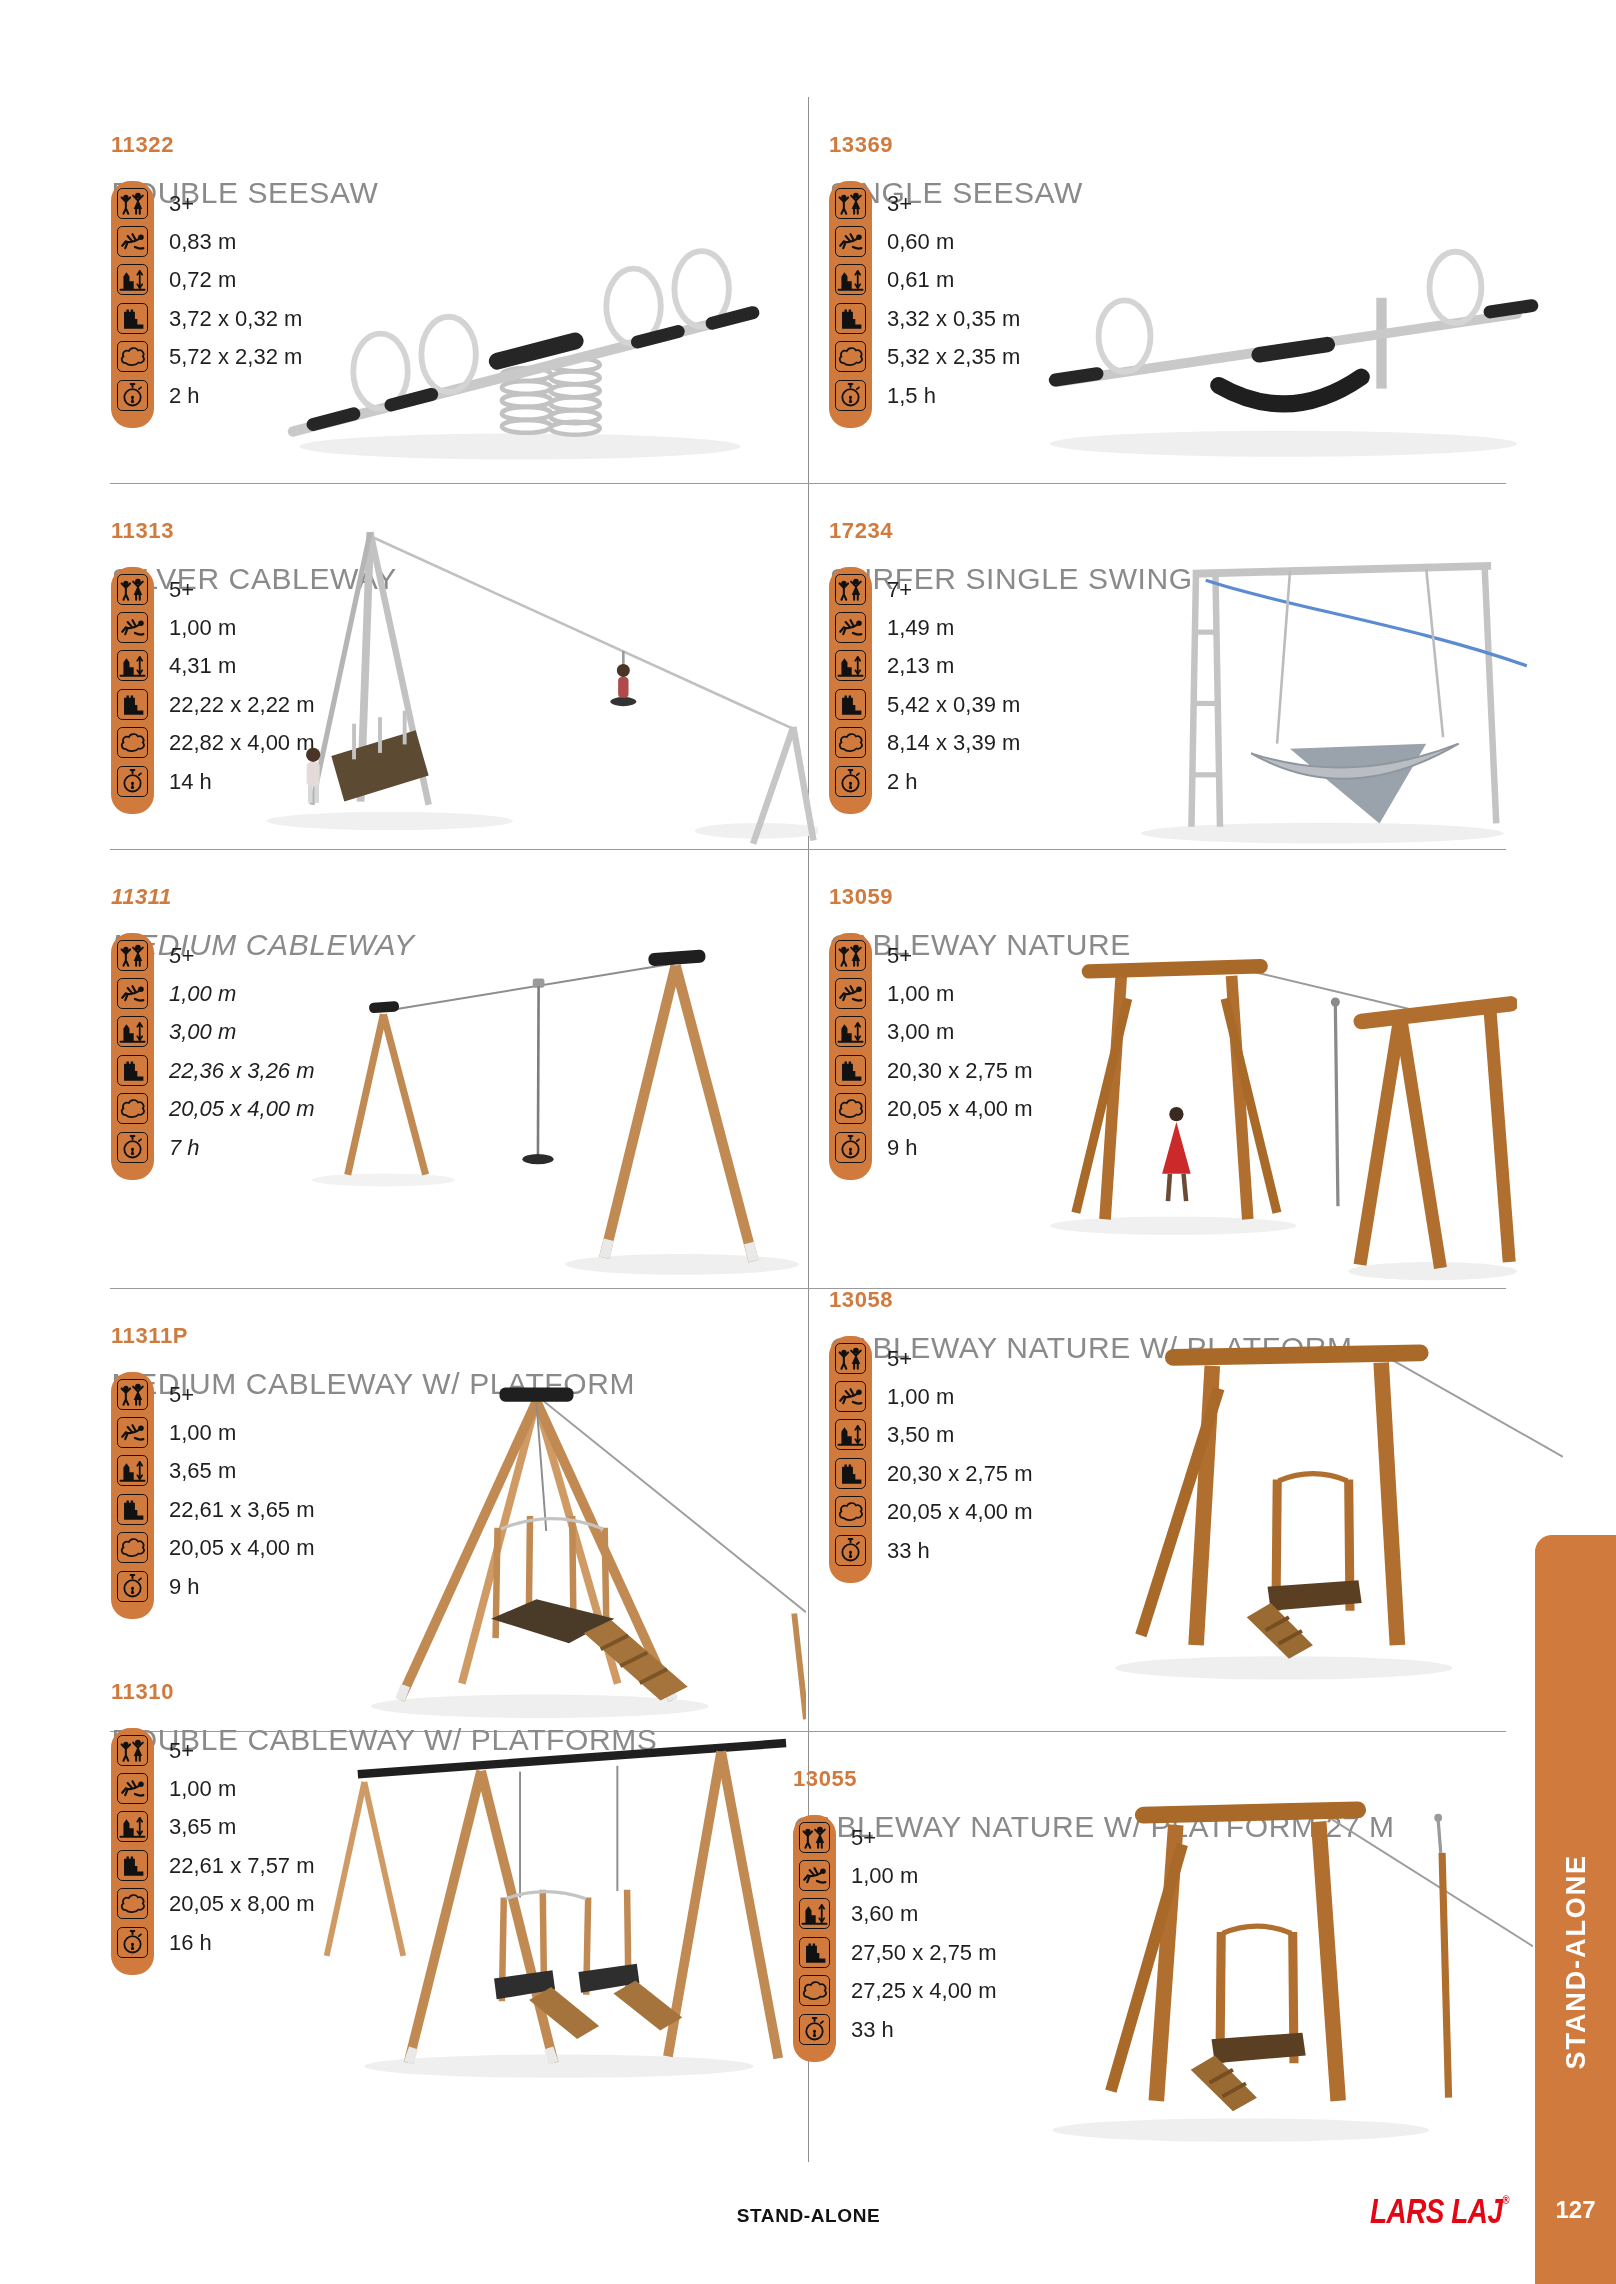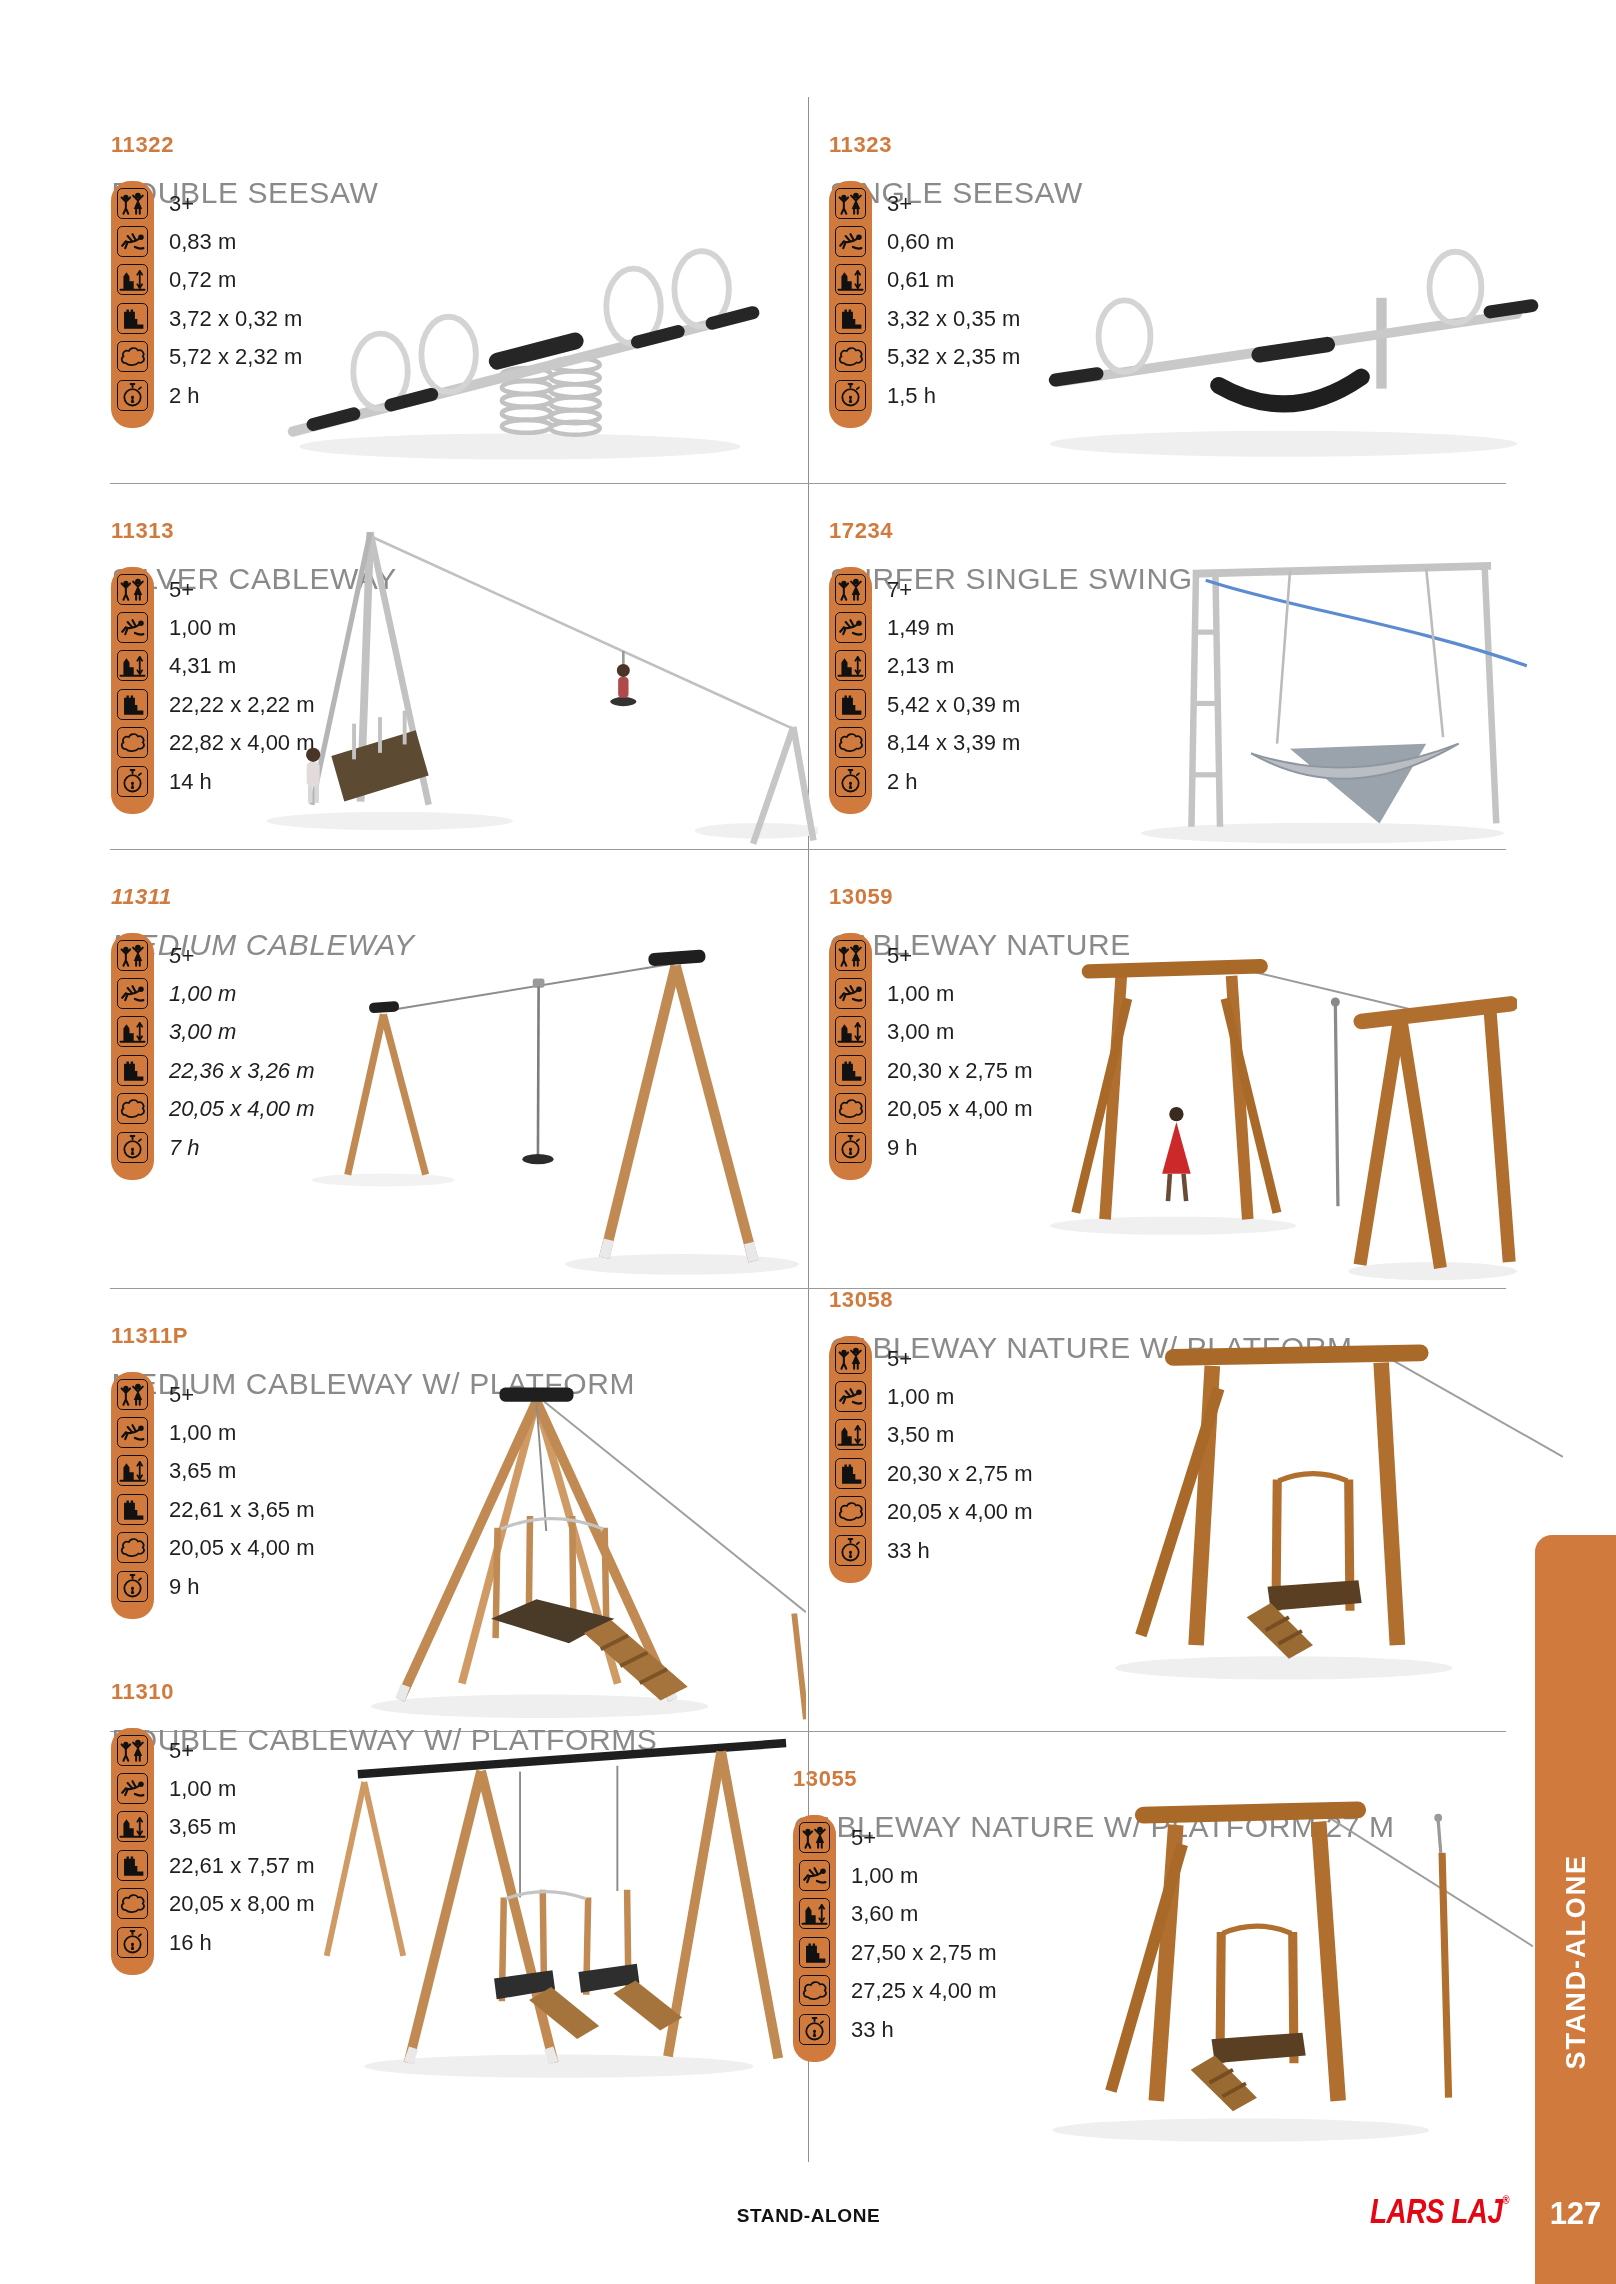--- a/index.html
+++ b/index.html
@@ -33,21 +33,21 @@
        color:var(--brand-red,#e30613);font-style:italic;font-weight:900;font-size:34px;
        letter-spacing:-0.6px;transform:scaleX(0.82) scaleY(1.05);white-space:nowrap;}
   .brand sup{font-size:11.7px;font-style:normal;vertical-align:18px;}
   
   .sidebar{position:absolute;left:1535px;top:1535px;width:81px;height:749px;
        background:var(--accent,#d07a3e);border-top-left-radius:17px;}
   .sidebar-label{position:absolute;left:50%;top:319px;transform:translateX(-50%) rotate(180deg);
        writing-mode:vertical-rl;font-size:27px;font-weight:700;letter-spacing:1.9px;color:#fff;
        white-space:nowrap;}
   .pagenum{position:absolute;left:0;top:661px;width:81px;text-align:center;
-       font-size:31px;font-weight:700;color:#fff;}
+       font-size:24px;font-weight:700;color:#fff;}
 </style>
 </head>
 <body>
 
 <svg width="0" height="0" style="position:absolute" aria-hidden="true">
   <defs>
     <symbol id="i-age" viewBox="0 0 48 48">
       <g stroke="#111" stroke-width="3.4" stroke-linecap="round" fill="none">
         <path d="M13 21 V32 M13 32 L9 41 M13 32 L17 41"></path>
         <path d="M13 21 L6 14 M13 21 L20 14"></path>
@@ -173,21 +173,21 @@
           <rect x="200" y="336" width="85" height="20" rx="10" transform="rotate(-14.5 242 346)"></rect>
           <rect x="580" y="239" width="85" height="20" rx="10" transform="rotate(-14.5 622 249)"></rect>
           <rect x="695" y="210" width="85" height="20" rx="10" transform="rotate(-14.5 737 220)"></rect>
           <rect x="360" y="258" width="150" height="26" rx="13" transform="rotate(-14.5 435 271)"></rect>
         </g>
       </svg>
     </div>
   </section>
 
   <section class="product" style="left:829px;top:97px;">
-    <h2 class="pid">11323</h2>
+    <h2 class="pid">13369</h2>
     <h3 class="pname">SINGLE SEESAW</h3>
     <div class="specs">
       <div class="strip"></div>
       <div class="ibox s1">
           <svg viewBox="0 0 44 44" width="28.6" height="28.6">
             <use href="#i-age"></use>
           </svg>
         </div>
       <div class="ibox s2">
           <svg viewBox="0 0 44 44" width="28.6" height="28.6">

